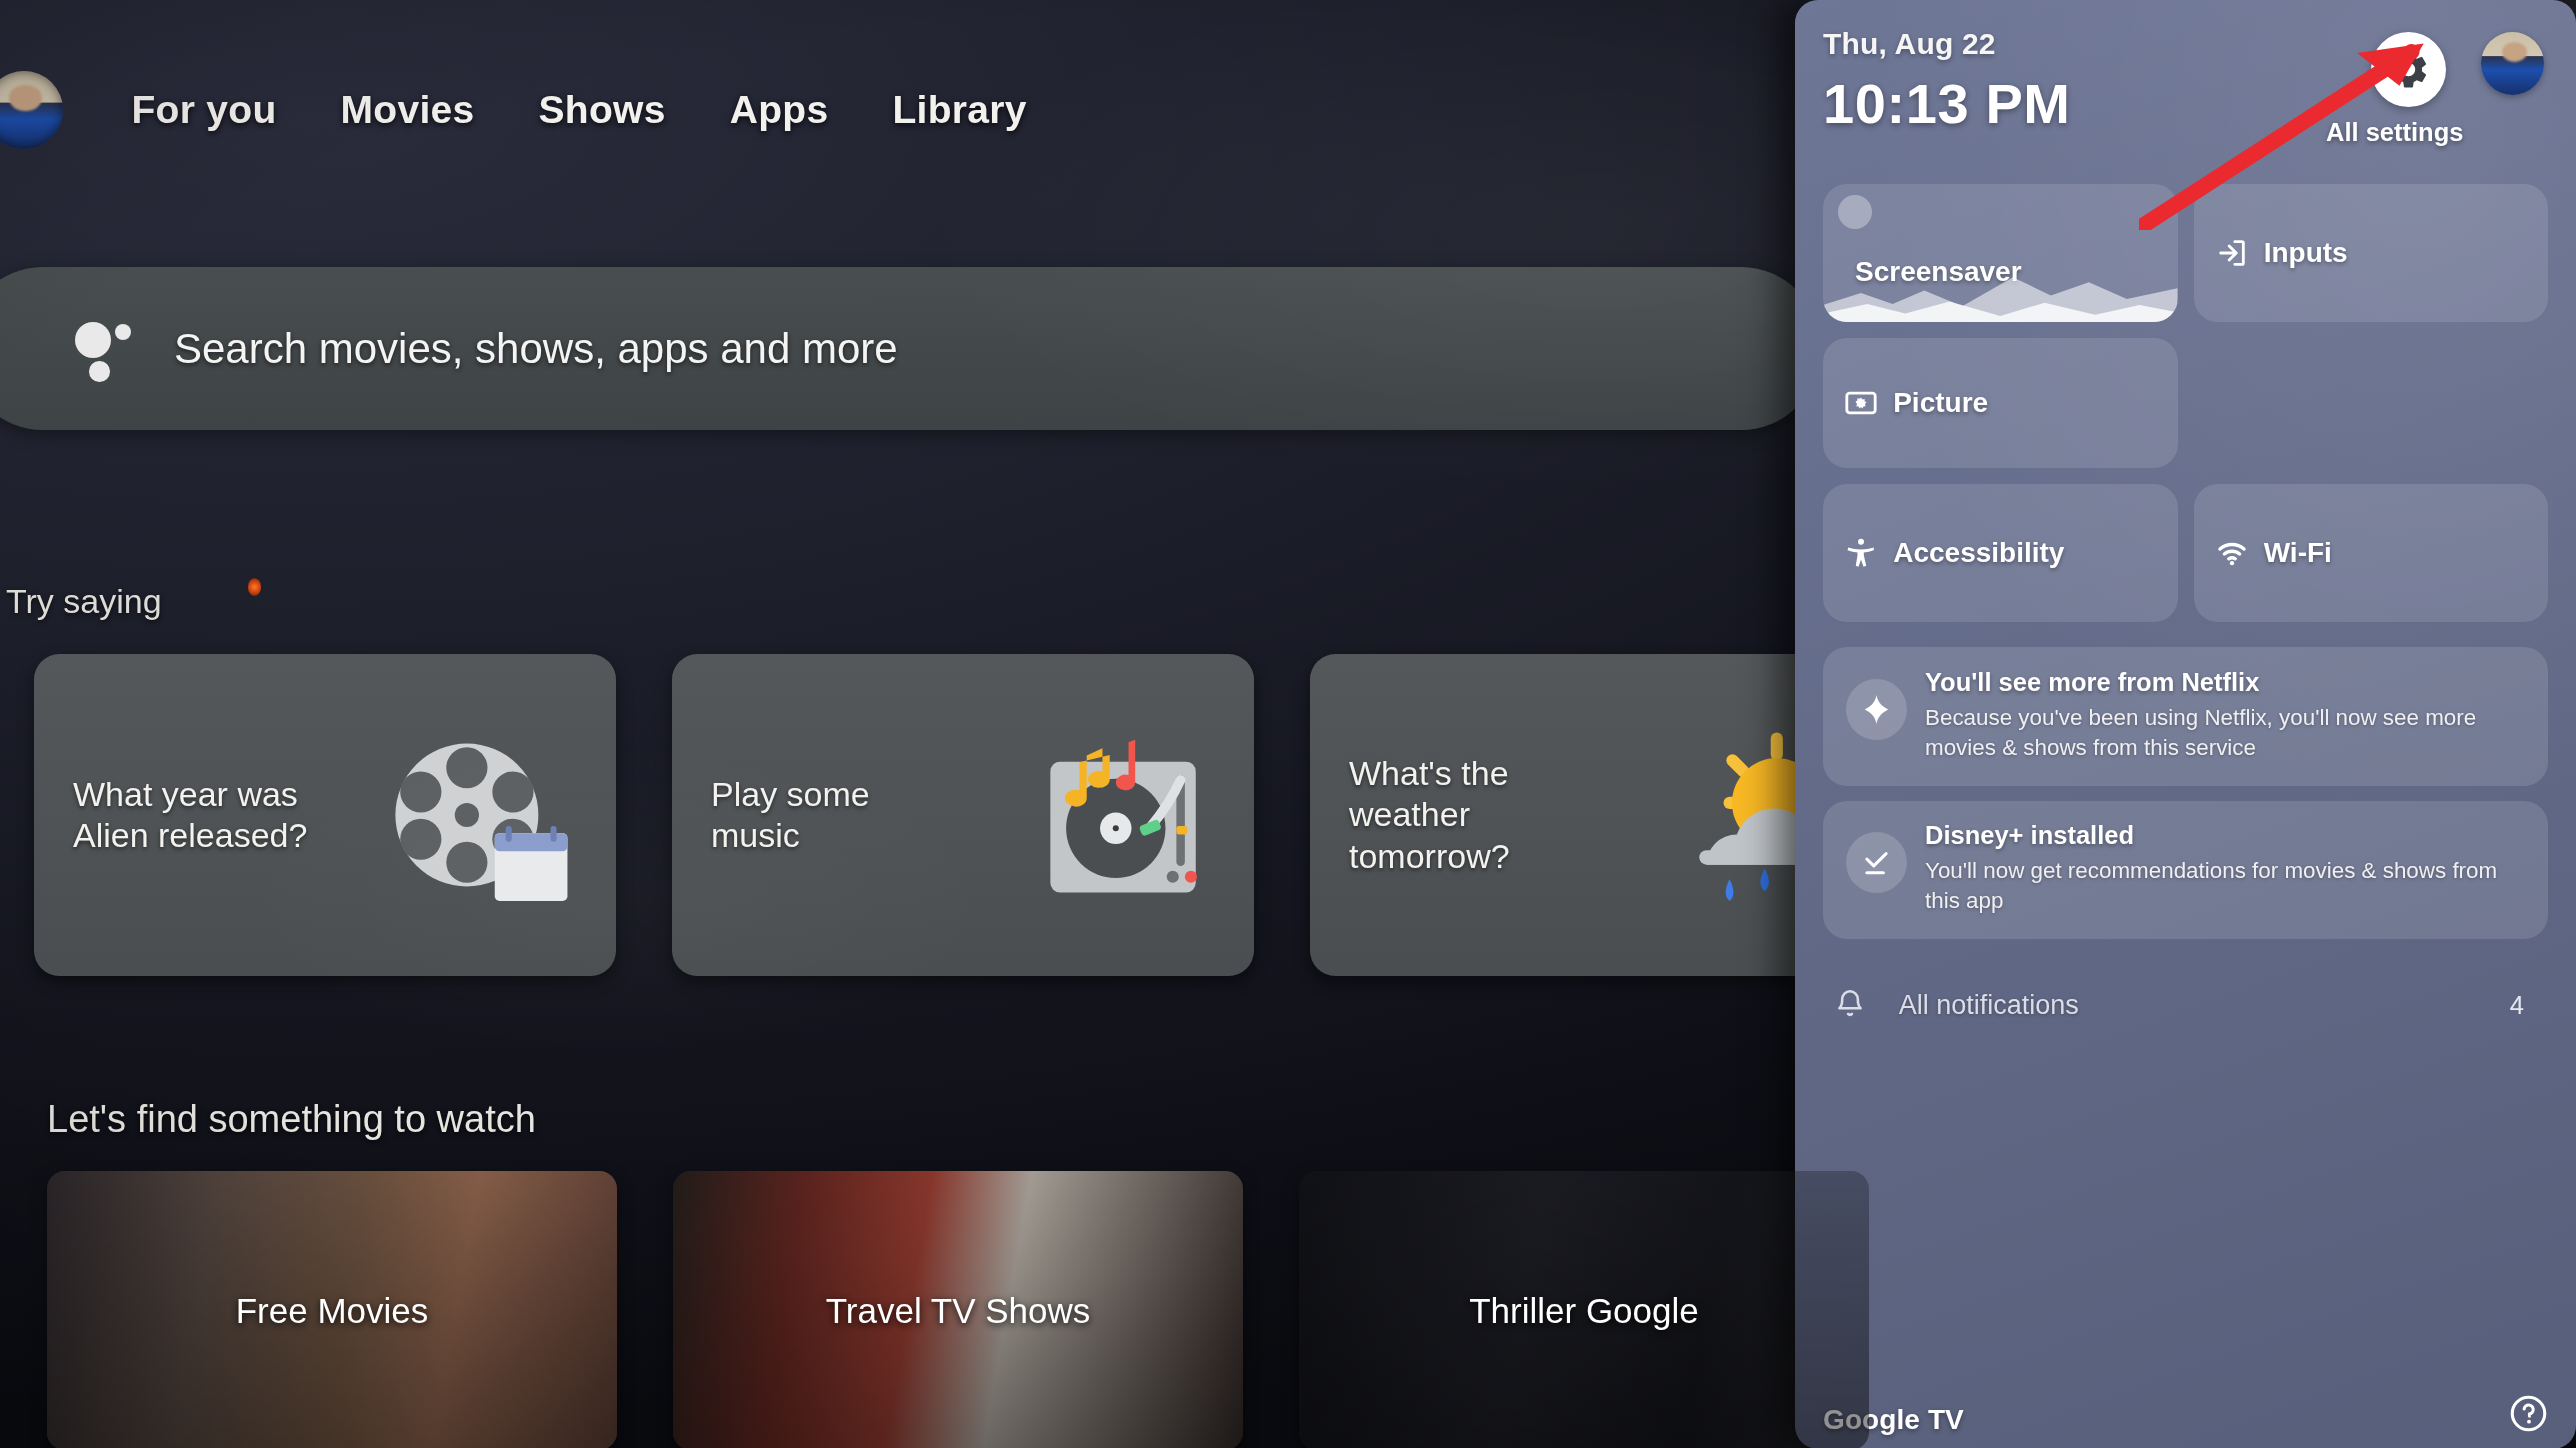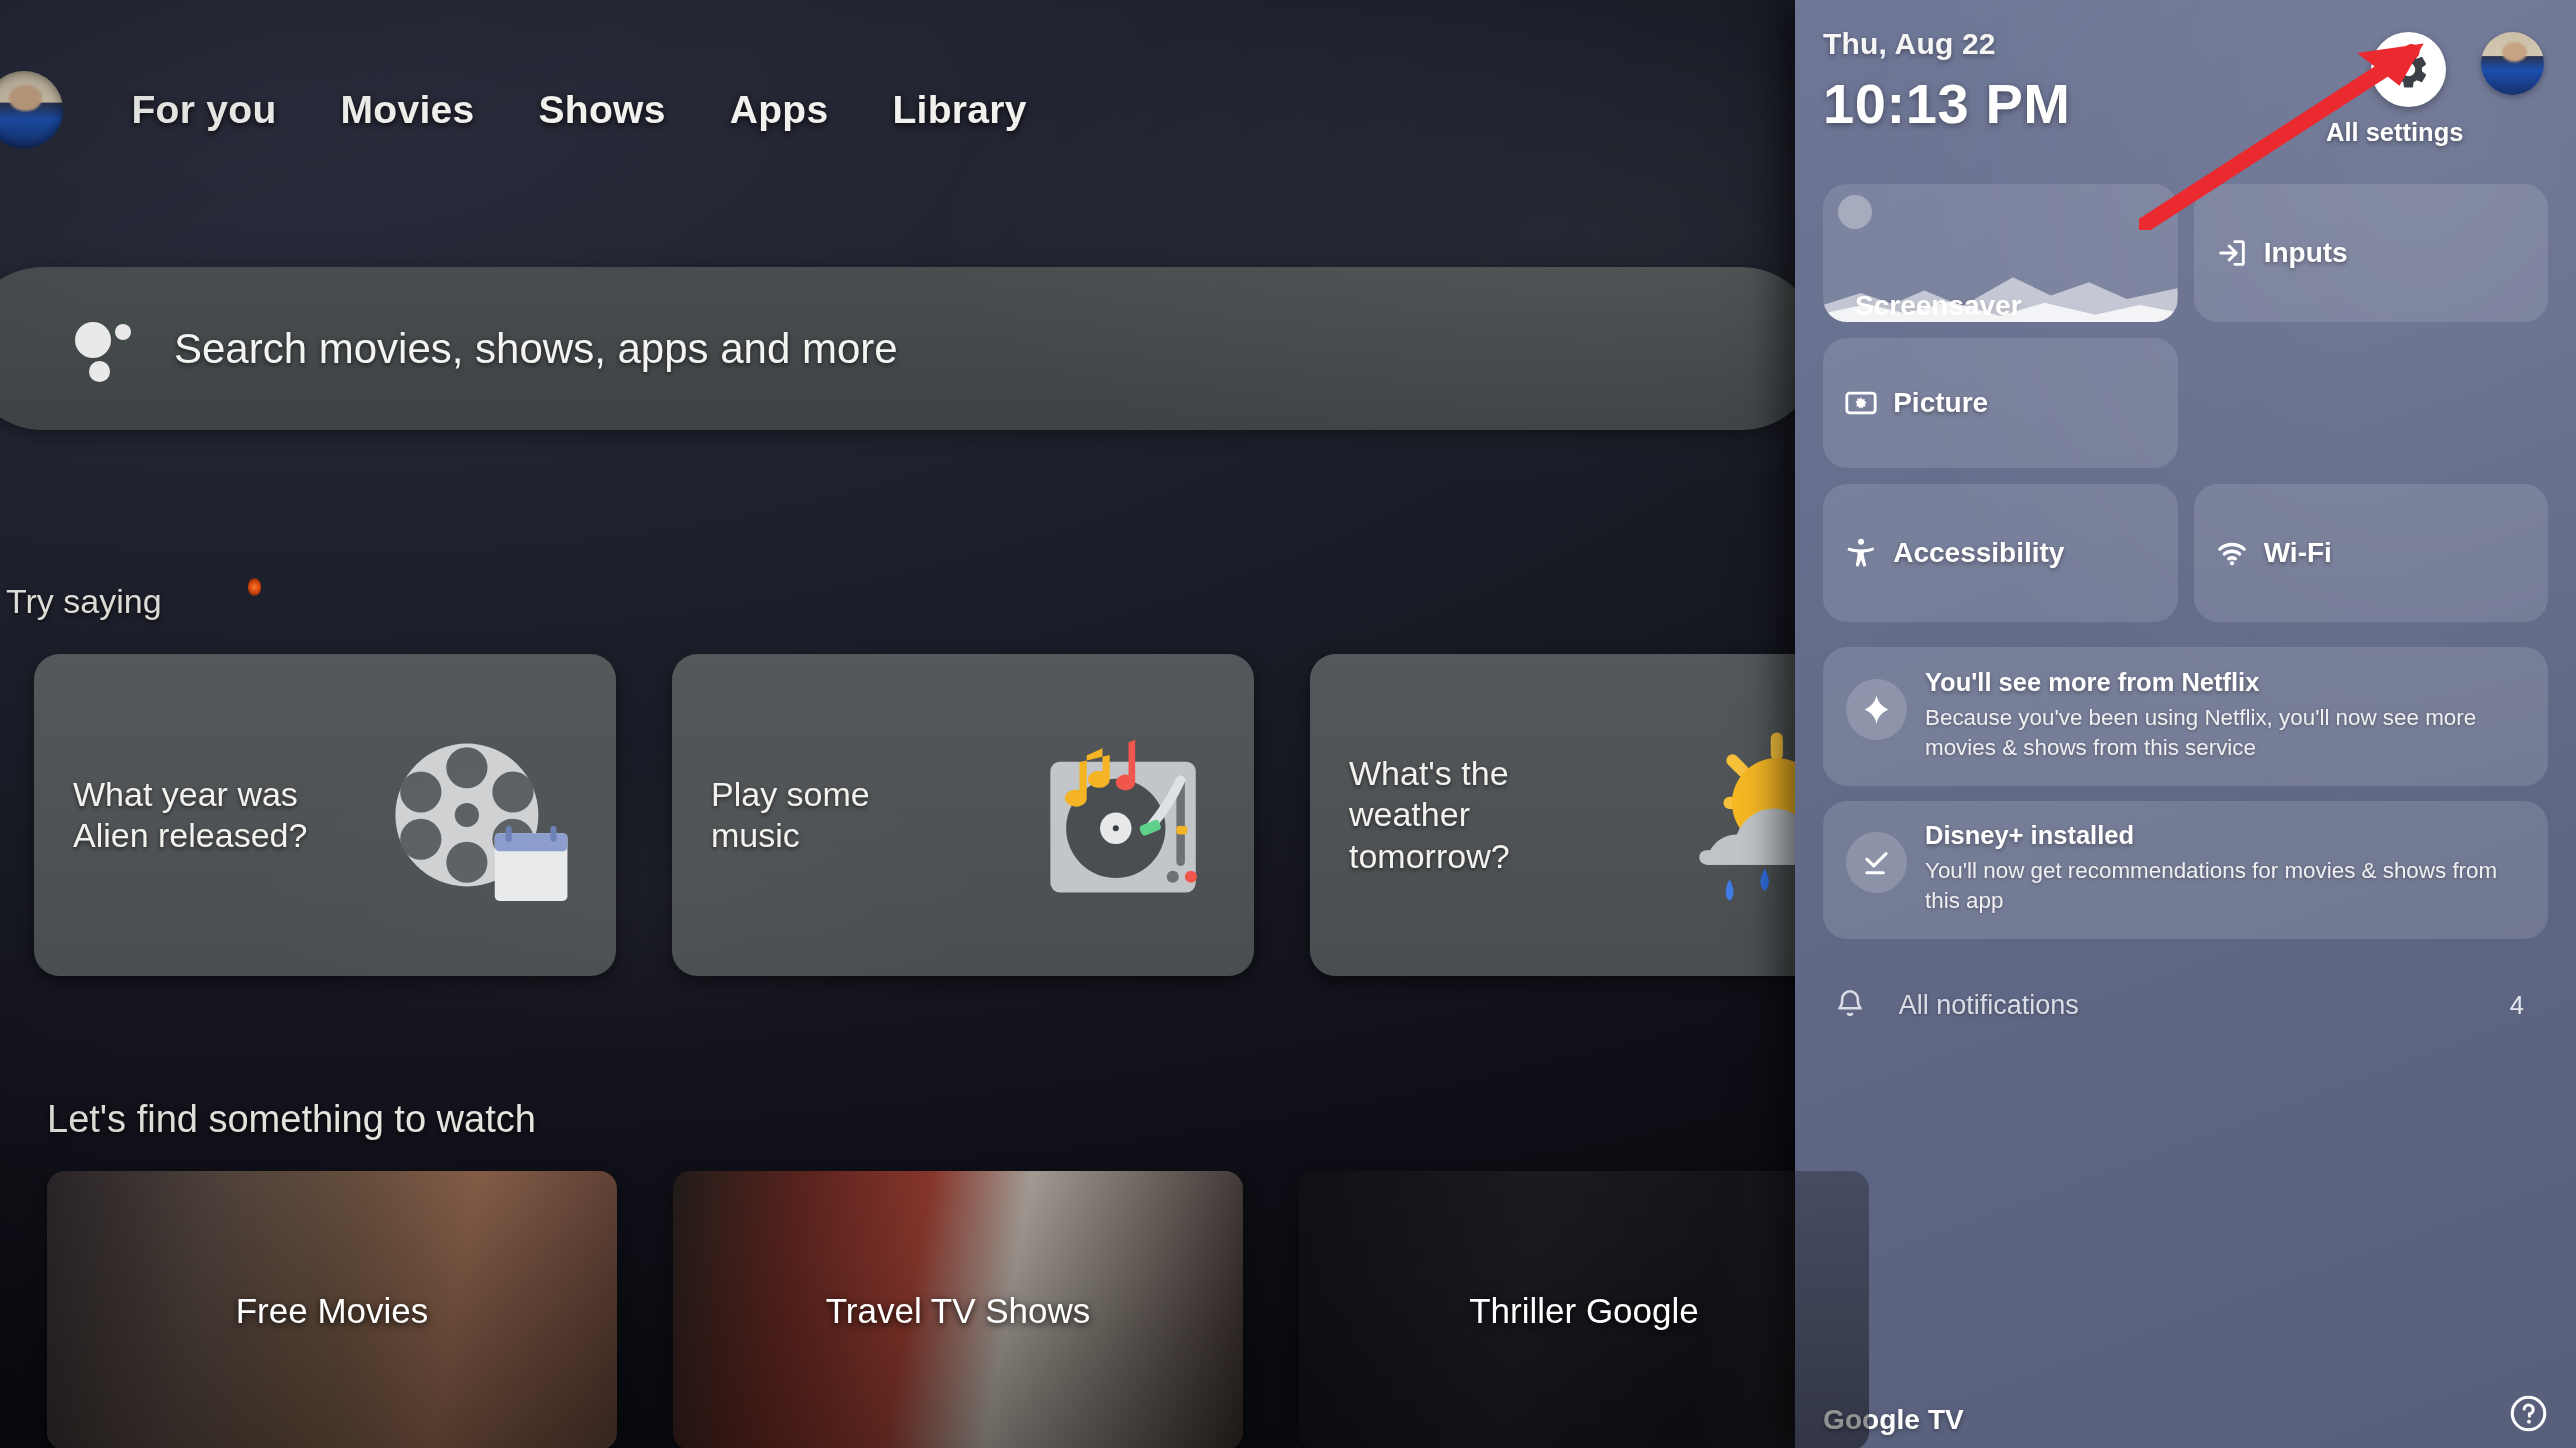--- a/index.html
+++ b/index.html
@@ -88,20 +88,21 @@
   .wt-a{ background:linear-gradient(100deg,#3a3338 0%,#6d5b52 28%,#8c6a52 52%,#b07b5f 70%,#6e4a3e 100%); }
   .wt-b{ background:linear-gradient(100deg,#2b2521 0%,#7a2f28 22%,#b4483a 42%,#d8cfc4 58%,#3a2f2c 100%); }
   .wt-c{ background:linear-gradient(100deg,#15161c 0%,#23242c 40%,#1a1b22 70%,#2c2d34 100%); }
 
   
   #panel{
     position:absolute; right:0; top:0; width:781px; height:1449px;
     background:linear-gradient(160deg,#6f7797 0%, #676f8e 30%, #5f6784 62%, #585f7b 100%);
     box-shadow:-16px 0 36px rgba(0,0,0,.55);
     padding:27px 28px 0 28px;
+    border-radius:23px;
   }
   #panel-noise{
     position:absolute; inset:0; pointer-events:none;
     background:radial-gradient(120% 80% at 80% 10%, rgba(255,255,255,.07), rgba(255,255,255,0) 60%);
   }
   #panel-head{ position:relative; height:152px; }
   #p-date{ color:#f6f6f7; font-size:30px; font-weight:700; letter-spacing:0.2px; text-shadow:0 1.8px 4.9px rgba(0,0,0,.35); }
   #p-time{ color:#ffffff; font-size:56px; font-weight:700; margin-top:9.7px; letter-spacing:0.6px; text-shadow:0 2.4px 6px rgba(0,0,0,.4); }
   #gear-btn{
     position:absolute; right:102px; top:4.9px; width:75px; height:75px; border-radius:50%;
@@ -124,21 +125,21 @@
   #arrow{ position:absolute; left:2139px; top:30px; width:315px; height:200px; pointer-events:none; z-index:60; }
 
   
   #tiles{ display:grid; grid-template-columns:1fr 1fr; gap:16px; margin-top:4.9px; }
   .tile{
     background:rgba(255,255,255,.12); border-radius:24px; position:relative; overflow:hidden;
     display:flex; align-items:center; padding:0 20.6px; color:#fff;
   }
   .tile .tlabel{ font-size:28px; font-weight:700; text-shadow:0 1.8px 4.2px rgba(0,0,0,.35); }
   .tile .ticon{ width:35px; height:35px; margin-right:14.6px; flex:0 0 auto; display:flex; align-items:center; justify-content:center; }
-  #tile-screensaver{ height:138px; align-items:flex-end; padding-top:38px; padding-left:32px; }
+  #tile-screensaver{ height:138px; align-items:center; padding-top:38px; padding-left:32px; }
   #tile-inputs{ height:138px; }
   #tile-picture{ height:130px; }
   #tile-wifi{ height:138px; }
   #tile-accessibility{ height:138px; grid-column:1 / 2; }
   #ss-moon{ position:absolute; left:14.6px; top:11px; width:34px; height:34px; border-radius:50%; background:rgba(255,255,255,.32); }
   #ss-mountains{ position:absolute; left:0; bottom:0; width:100%; height:58px; }
 
   
   #notifs{ margin-top:25.5px; display:flex; flex-direction:column; gap:14.6px; }
   .ncard{

